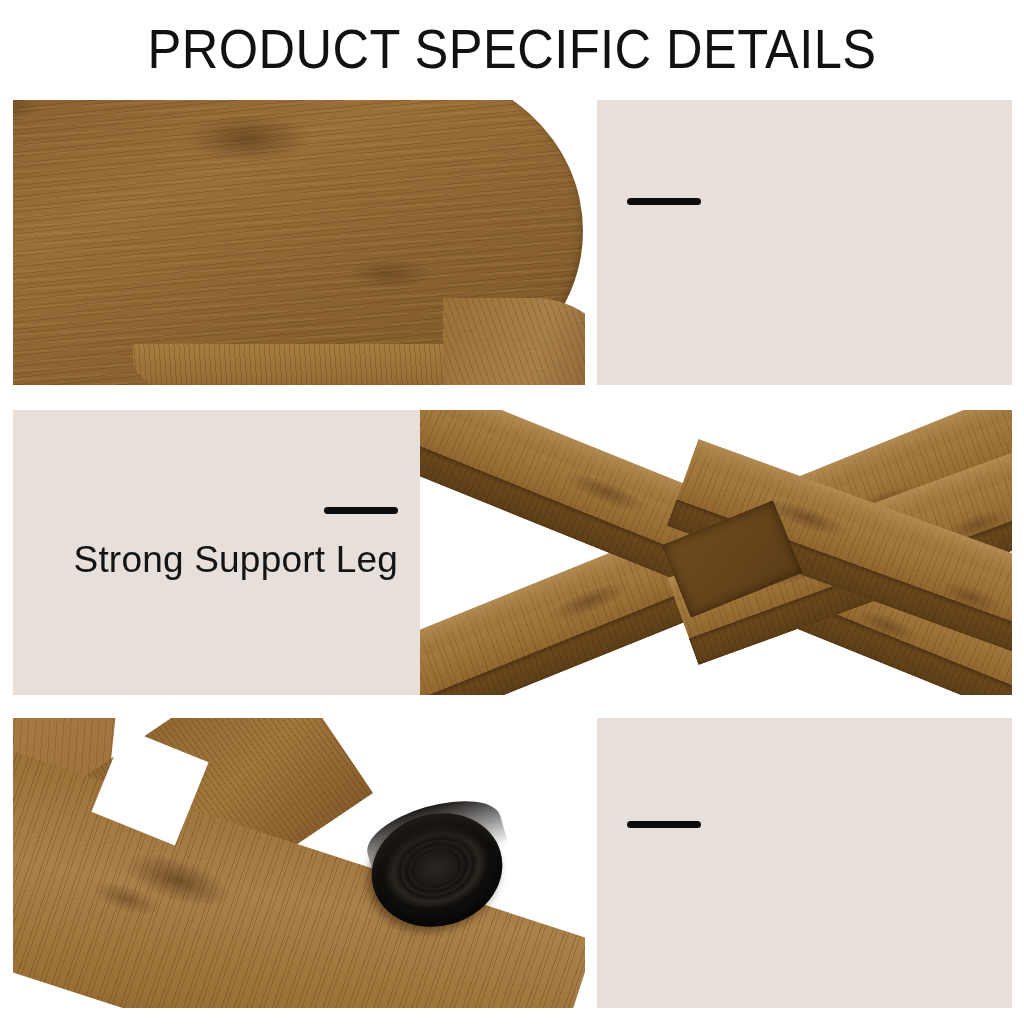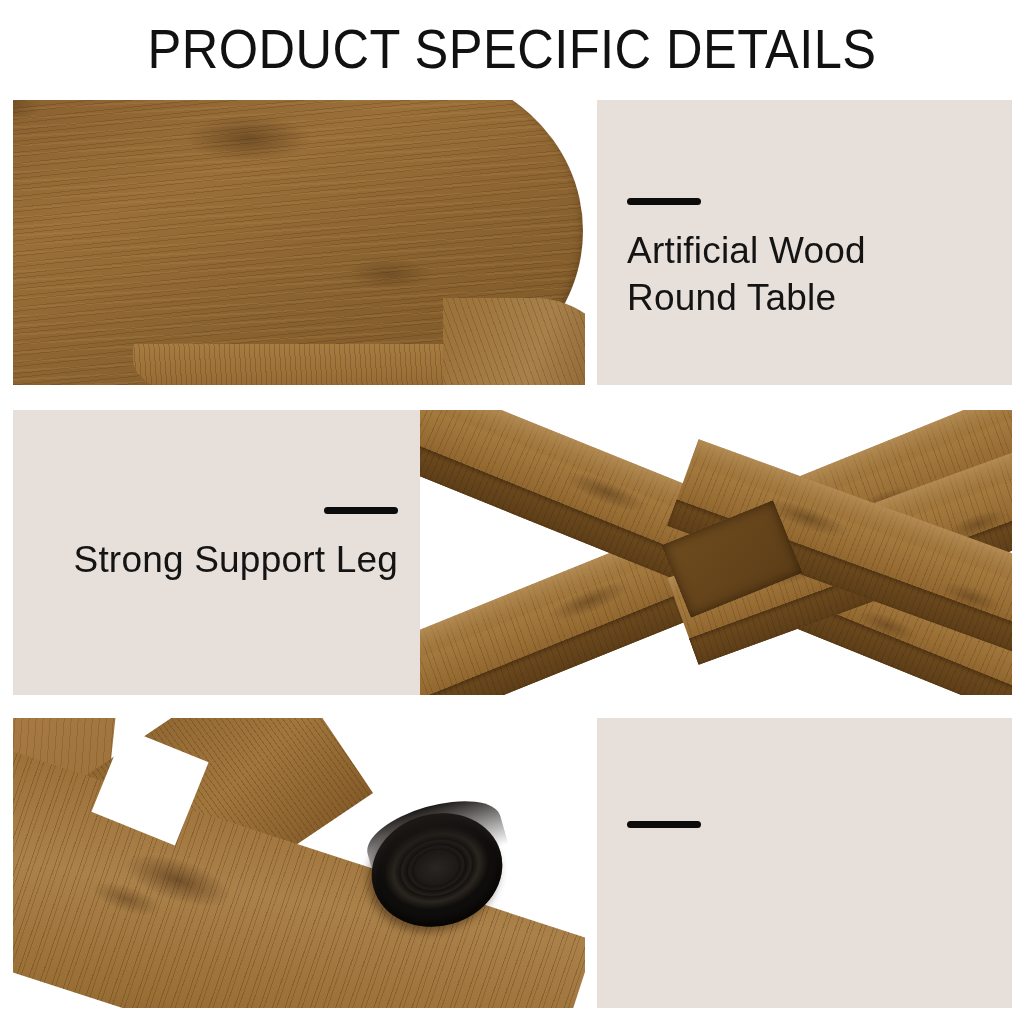--- a/index.html
+++ b/index.html
@@ -249,22 +249,20 @@
   <div class="photo-top">
     <div class="tabletop"></div>
     <div class="tabletop-edge"></div>
     <div class="tabletop-edge2"></div>
   </div>
 </div>
 
 <div class="cell beige" style="left:597px; top:100px; width:415px; height:285px;">
   <div class="caption" style="left:30px; top:98px;">
     <div class="rule"></div>
-    <div class="cap-text">Artificial Wood
-Round Table</div>
   </div>
 </div>
 
 <div class="cell beige" style="left:13px; top:410px; width:435px; height:285px;">
   <div class="caption right-align" style="left:0; top:97px; width:385px;">
     <div class="rule"></div>
     <div class="cap-text">Strong Support Leg</div>
   </div>
 </div>
 

